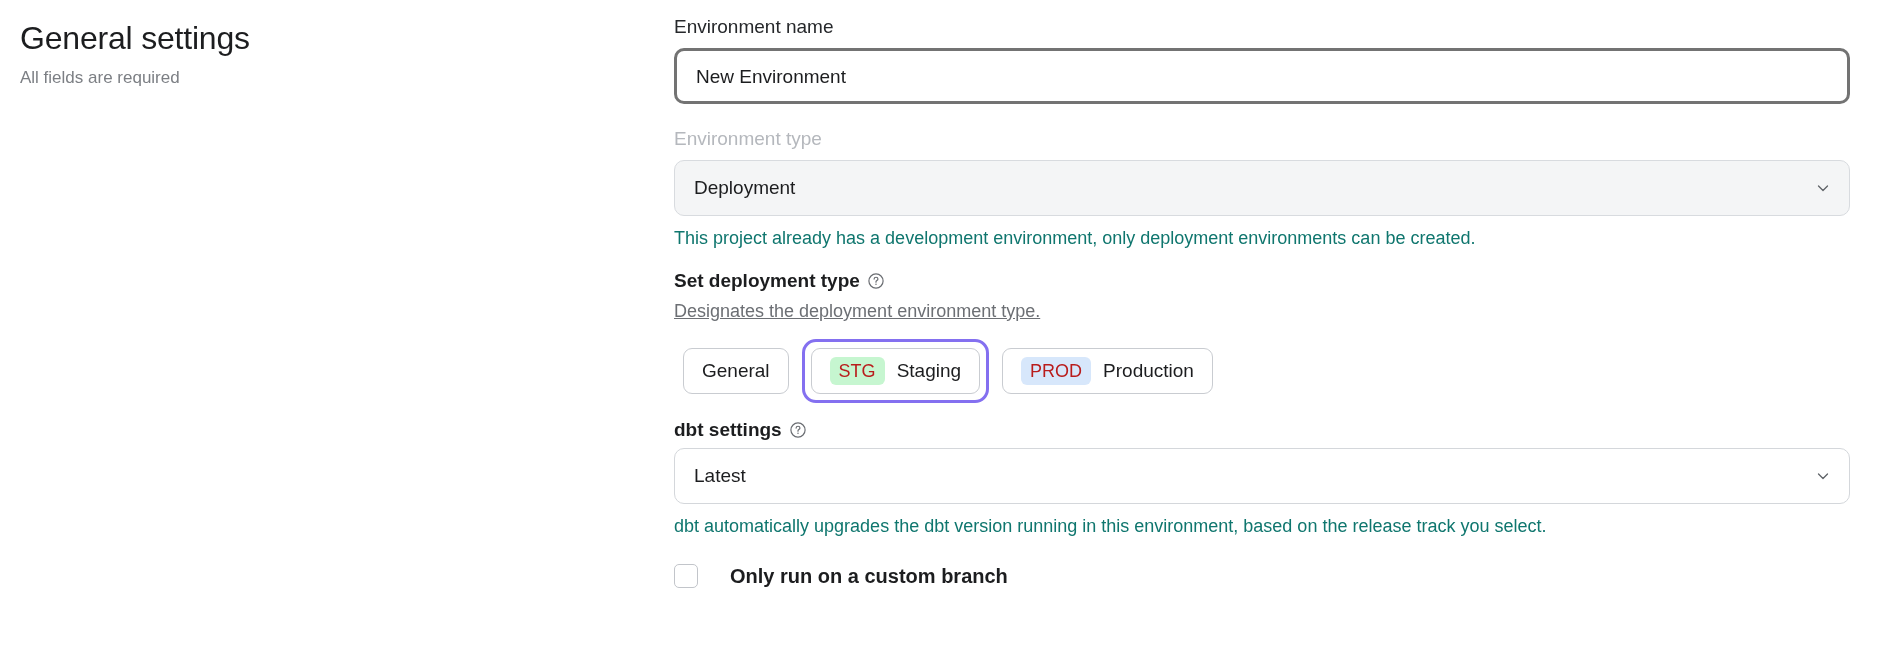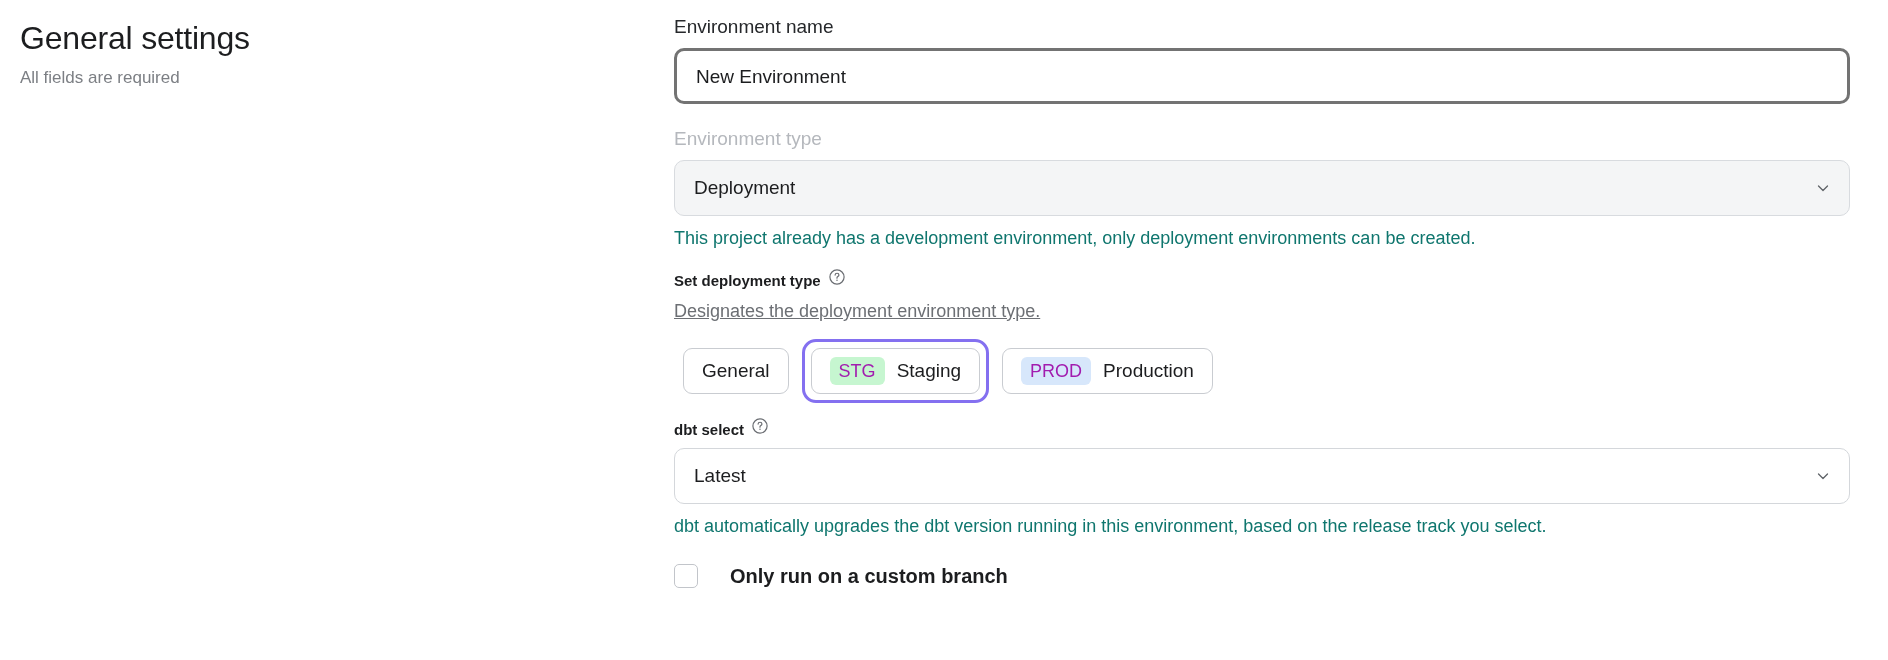--- a/index.html
+++ b/index.html
@@ -60,22 +60,23 @@
     font-weight: 400;
     line-height: 26px;
     color: #26282b;
     margin-bottom: 8px;
   }
   .field-label.muted { color: #b5b8bd; }
 
   .field-label.strong {
     font-weight: 700;
     color: #1c1d1f;
-    font-size: 15px;
-    display: flex;
+    font-size: 19px;
+    display: flex;
+    align-items: center;
     gap: 7px;
     margin-bottom: 5px;
   }
 
   .help-icon {
     display: inline-flex;
     align-items: center;
     justify-content: center;
     width: 18px;
     height: 18px;
@@ -182,21 +183,21 @@
 
   .seg-badge {
     display: inline-flex;
     align-items: center;
     justify-content: center;
     height: 28px;
     padding: 0 9px;
     border-radius: 6px;
     font-size: 18px;
     font-weight: 400;
-    color: #a21caf;
+    color: #b91c1c;
     line-height: 1;
   }
   .badge-stg  { background: #c6f6d0; }
   .badge-prod { background: #d7e7fb; }
 
   
   .check-row {
     display: flex;
     align-items: center;
     gap: 32px;
@@ -294,21 +295,21 @@
           </button>
         </div>
 
       </div>
     </div>
 
     <div class="spacer-14"></div>
 
     <div class="field-block">
       <div class="field-label strong">
-        <span>dbt select</span>
+        <span>dbt settings</span>
         <span class="help-icon">
           <svg width="18" height="18" viewBox="0 0 18 18" fill="none" aria-hidden="true">
             <circle cx="9" cy="9" r="7.1" stroke="currentColor" stroke-width="1.2"></circle>
             <path d="M7.1 7.05c.05-1.05.88-1.8 1.95-1.8 1.05 0 1.88.68 1.88 1.65 0 .8-.45 1.2-1.1 1.62-.62.4-.85.72-.85 1.35v.28" stroke="currentColor" stroke-width="1.2" stroke-linecap="round"></path>
             <circle cx="9" cy="12.3" r="0.72" fill="currentColor"></circle>
           </svg>
         </span>
       </div>
       <div class="select-box">
         <span class="value">Latest</span>

